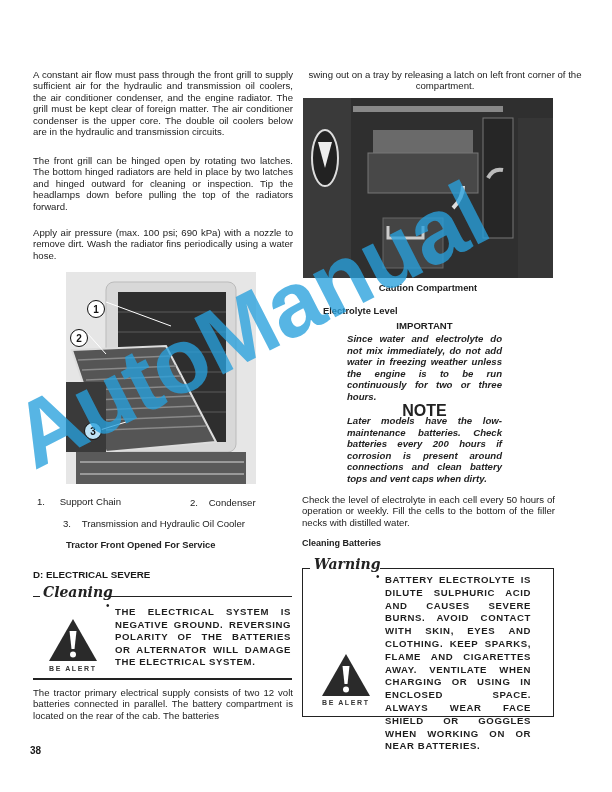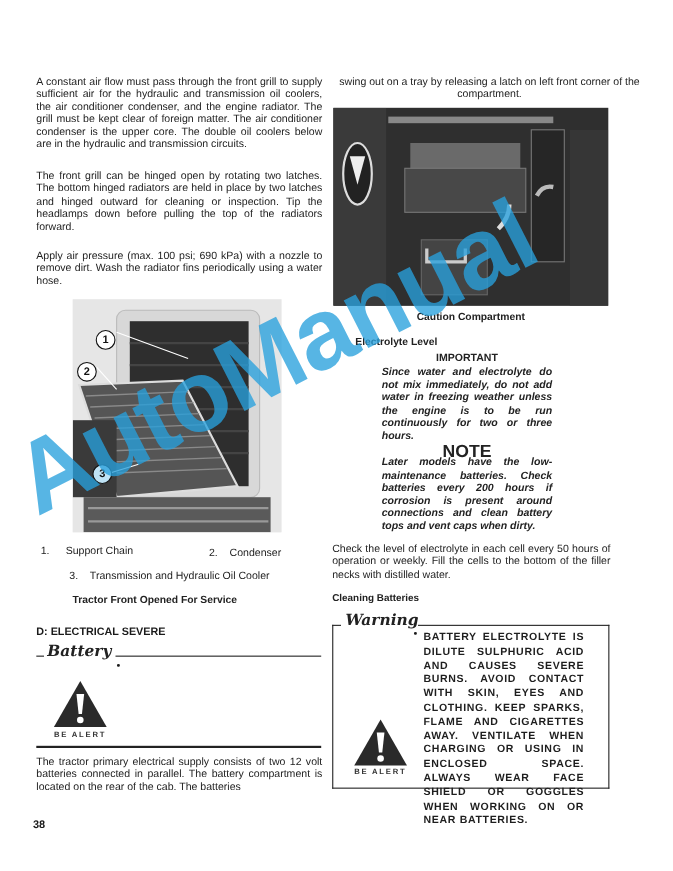--- a/index.html
+++ b/index.html
@@ -97,29 +97,30 @@
 <div class="abs" style="left:63px; top:518px; font-size:9.6px; color:#222;">
   <span>3.</span>
   <span style="margin-left:8px;">Transmission and Hydraulic Oil Cooler</span>
 </div>
 <div class="abs bold" style="left:66px; top:539px; font-size:9.4px; color:#222;">Tractor Front Opened For Service</div>
 
 <div class="abs bold" style="left:33px; top:569px; font-size:9.8px; color:#1a1a1a;">D: ELECTRICAL SEVERE</div>
 
 <div class="abs" style="left:33px; top:585px; width:259px; height:94px;">
   <div class="abs" style="left:0; top:11px; width:7px; border-top:1.5px solid #222;"></div>
-  <div class="abs script" style="left:10px; top:-1px;">Battery</div>
+  <div class="abs script" style="left:10px; top:-1px;">Cleaning</div>
   <div class="abs" style="left:72px; top:11px; width:187px; border-top:1.5px solid #222;"></div>
   <svg class="abs" style="left:14px; top:32px;" width="52" height="46" viewBox="0 0 52 46">
     <polygon points="26,2 50,44 2,44" fill="#2a2a2a"></polygon>
     <path d="M22.5 14 L29.5 14 L27.5 32 L24.5 32 Z" fill="#fff"></path>
     <circle cx="26" cy="37.5" r="3" fill="#fff"></circle>
   </svg>
   <div class="abs bold" style="left:16px; top:80px; font-size:7px; letter-spacing:1.6px; color:#333;">BE ALERT</div>
   <div class="abs" style="left:73px; top:15px; font-size:10px;">•</div>
+  <div class="abs caps" style="left:82px; top:21px; width:176px;">THE ELECTRICAL SYSTEM IS NEGATIVE GROUND. REVERSING POLARITY OF THE BATTERIES OR ALTERNATOR WILL DAMAGE THE ELECTRICAL SYSTEM.</div>
   <div class="abs" style="left:0; top:93px; width:259px; border-top:2px solid #222;"></div>
 </div>
 
 <p class="abs para" style="left:33px; top:687px; width:260px;">The tractor primary electrical supply consists of two 12 volt batteries connected in parallel. The battery compartment is located on the rear of the cab. The batteries</p>
 
 <div class="abs bold" style="left:30px; top:745px; font-size:10px;">38</div>
 
 <p class="abs para" style="left:306px; top:69px; width:278px; text-align:center;">swing out on a tray by releasing a latch on left front corner of the compartment.</p>
 
 <div class="abs photo" style="left:303px; top:98px; width:250px; height:180px;">

